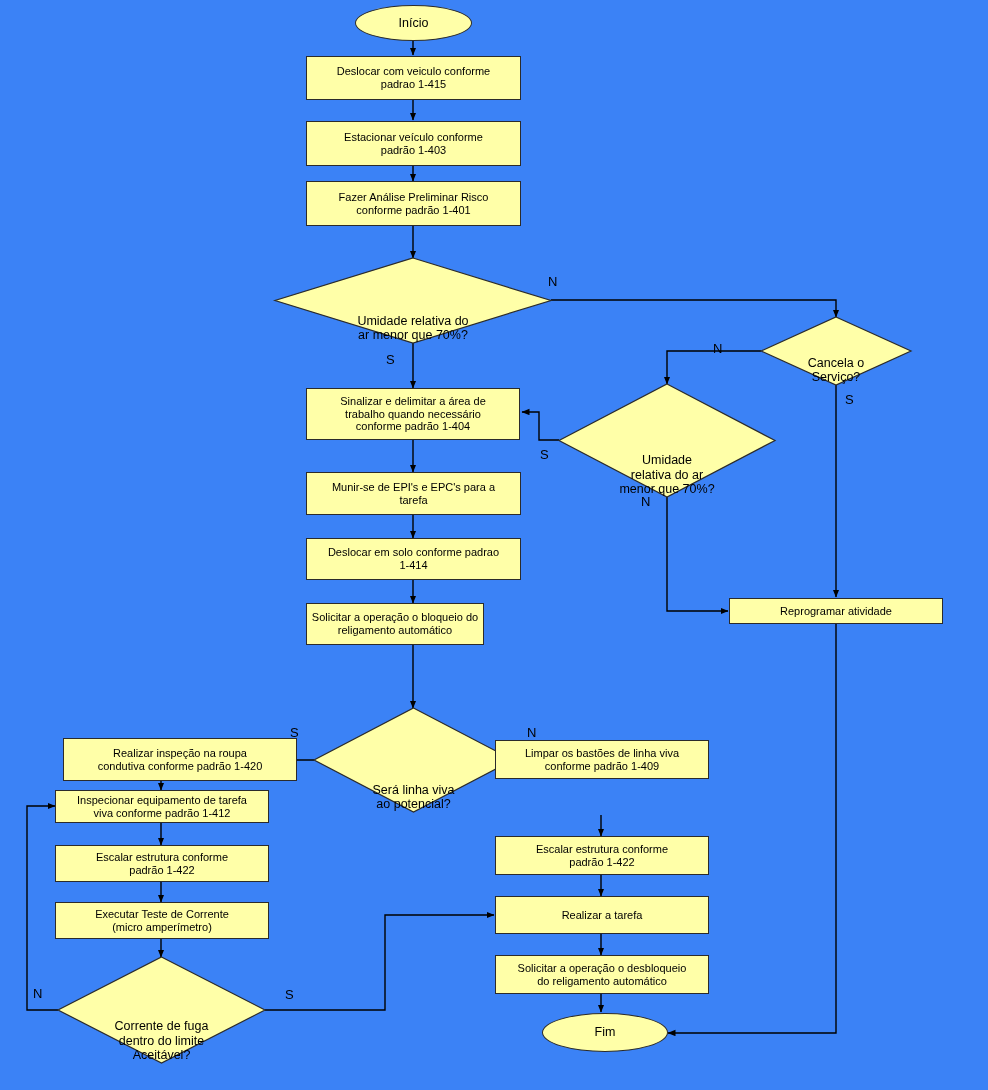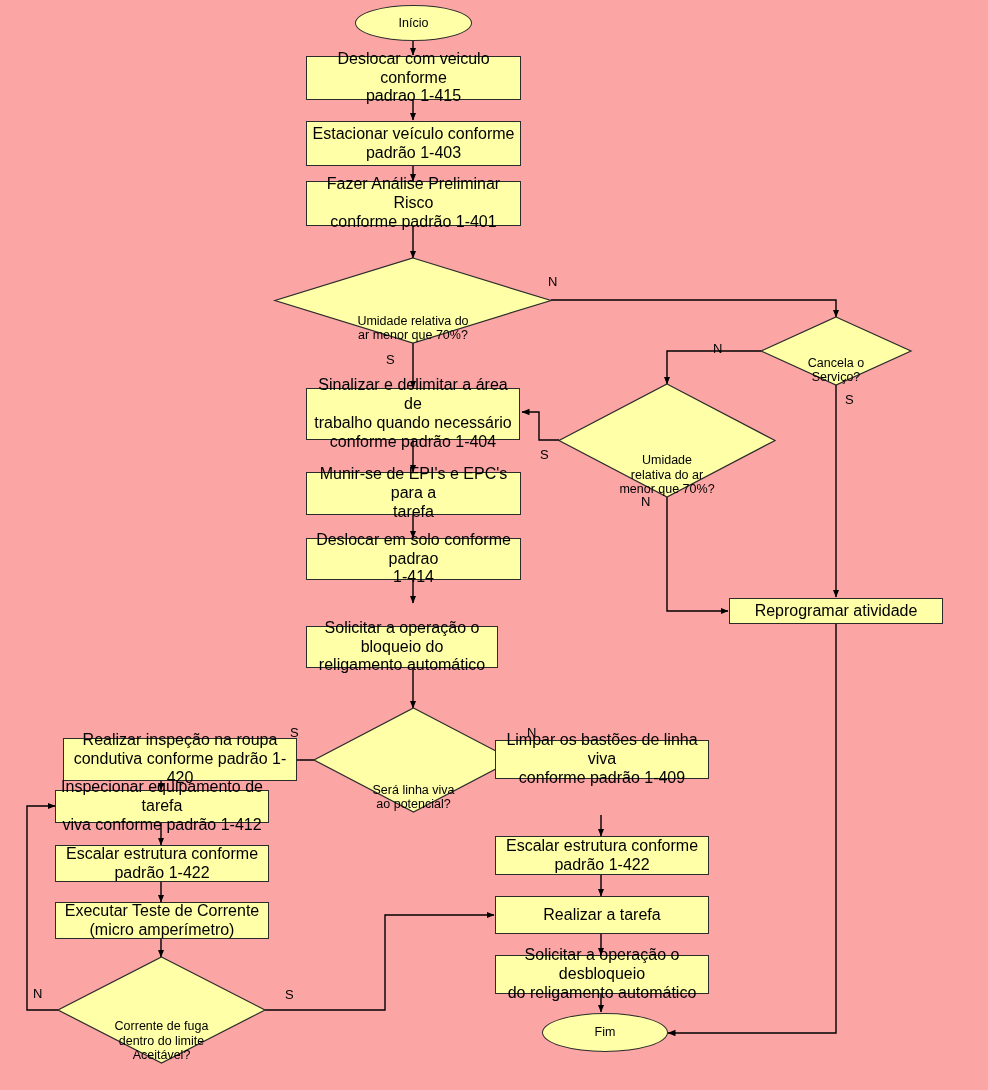--- a/index.html
+++ b/index.html
@@ -7,21 +7,21 @@
     padding: 0;
     background: #ffffff;
   }
   body {
     font-family: "Liberation Sans", sans-serif;
   }
   #canvas {
     position: relative;
     width: 988px;
     height: 1090px;
-    background: #fca5a5;
+    background: #3b82f6;
     overflow: hidden;
   }
   #edges {
     position: absolute;
     left: 0;
     top: 0;
     width: 988px;
     height: 1090px;
   }
   .node {
@@ -31,21 +31,21 @@
     align-items: center;
     justify-content: center;
     text-align: center;
     color: #000000;
     line-height: 1.18;
     z-index: 3;
   }
   .process {
     background: #ffffa8;
     border: 1px solid #2b2b2b;
-    font-size: 16px;
+    font-size: 11px;
     padding: 2px 4px;
   }
   .terminal {
     background: #ffffa8;
     border: 1px solid #2b2b2b;
     border-radius: 50%;
     font-size: 12.5px;
   }
   .decision-wrap {
     position: absolute;
@@ -233,21 +233,21 @@
     </span>
   </div>
 
   <div class="node process" style="left:306px; top:538px; width:215px; height:42px;">
     <span>
       <span class="nl">Deslocar em solo conforme  padrao</span>
       <span class="nl">1-414</span>
     </span>
   </div>
 
-  <div class="node process" style="left:306px; top:626px; width:192px; height:42px;">
+  <div class="node process" style="left:306px; top:603px; width:178px; height:42px;">
     <span>
       <span class="nl">Solicitar a operação  o bloqueio do</span>
       <span class="nl">religamento  automático</span>
     </span>
   </div>
 
   <div class="decision-wrap" style="left:314px; top:708px; width:199px; height:104px;">
     <svg width="199" height="104" viewBox="0 0 199 104">
       <polygon points="99.5,0 199,52 99.5,104 0,52" fill="#ffffa8" stroke="#2b2b2b" stroke-width="1.2"></polygon>
     </svg>

